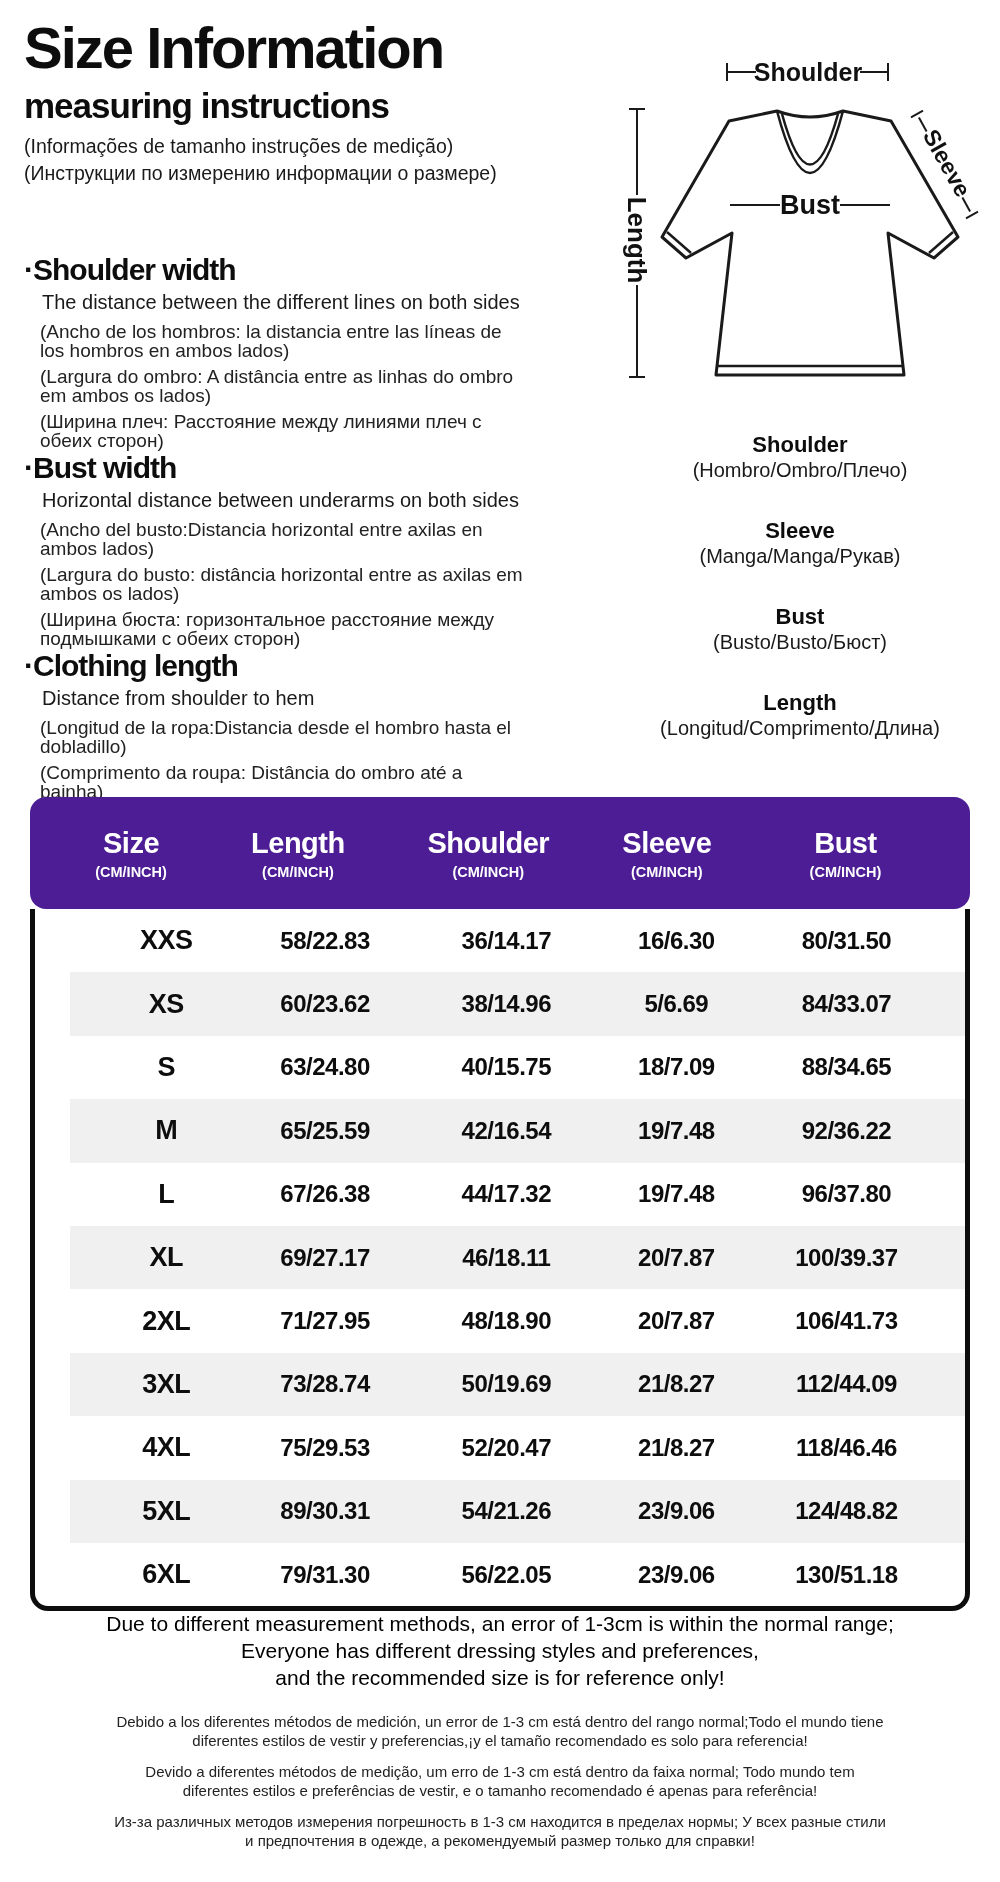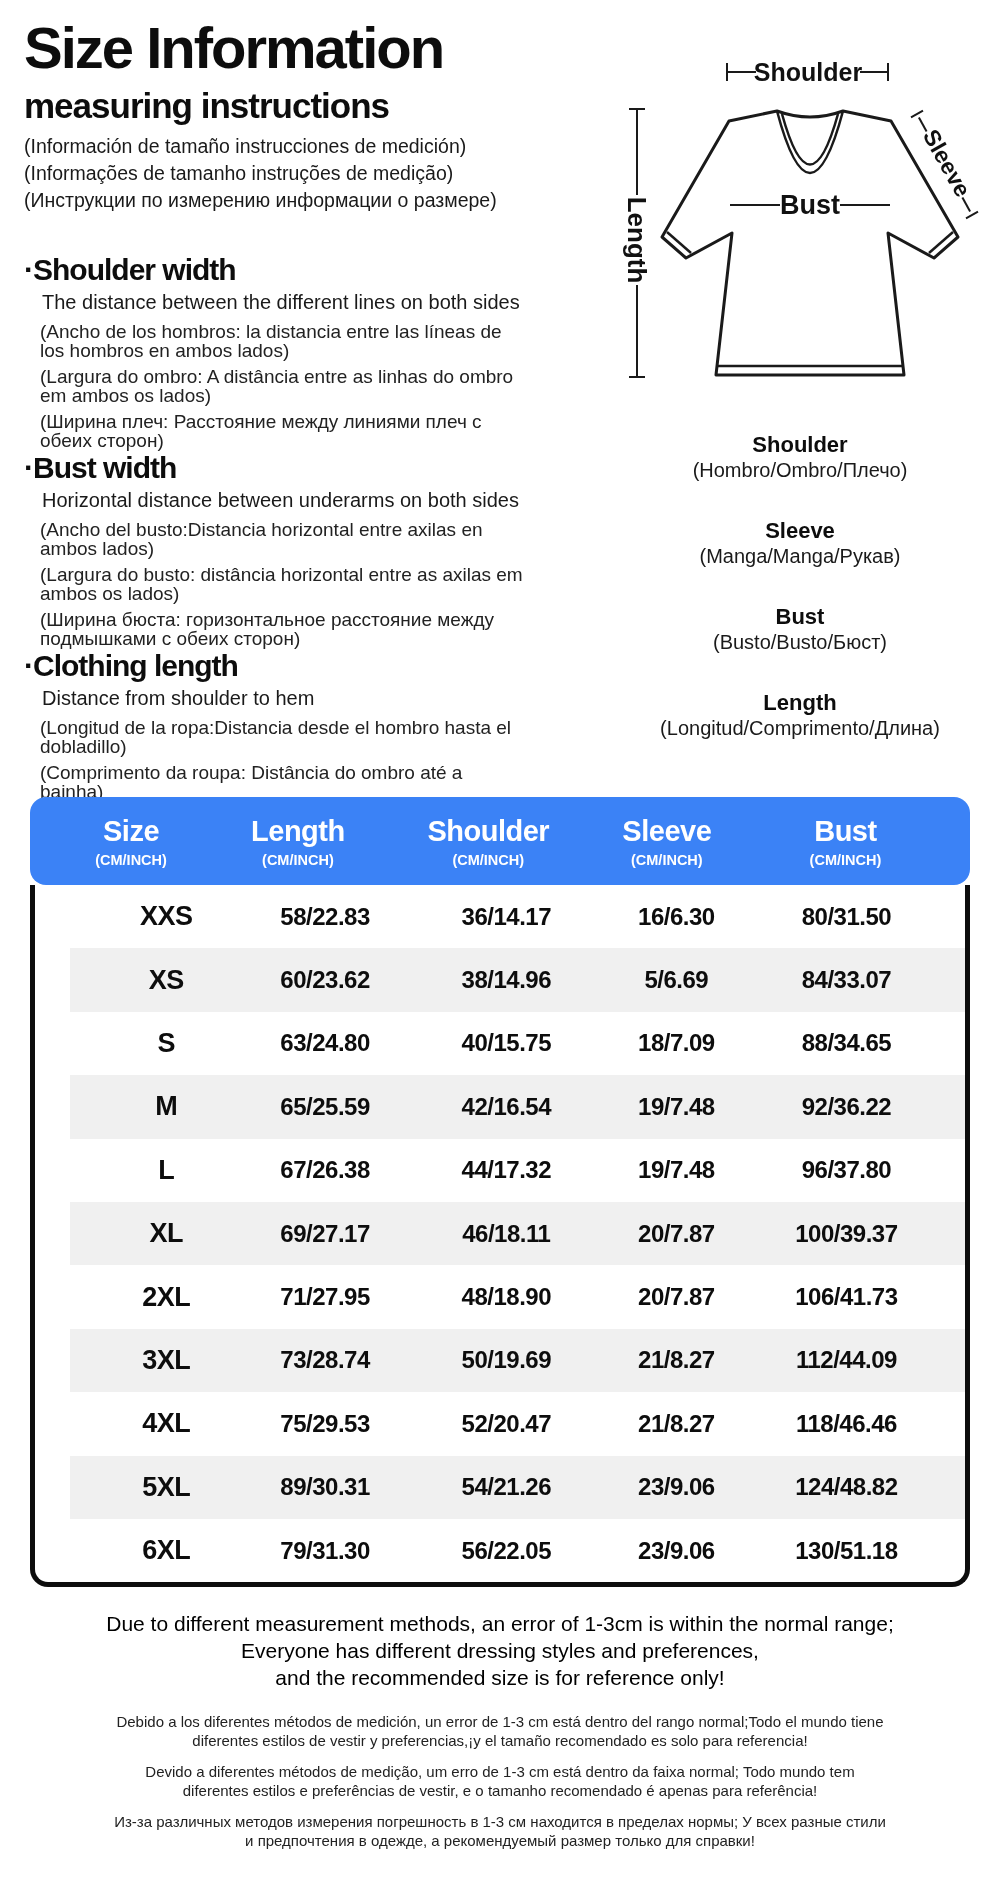--- a/index.html
+++ b/index.html
@@ -31,21 +31,21 @@
   .shirt-line{stroke:#1a1a1a;stroke-width:2.5;fill:none;}
   .dim-label{font-family:"Liberation Sans",sans-serif;font-weight:bold;fill:#111;}
   
   .measure-labels{position:absolute;left:560px;top:432px;width:480px;text-align:center;}
   .ml-block{margin-bottom:36px;}
   .ml-name{font-size:22px;line-height:26px;font-weight:bold;color:#0d0d0d;}
   .ml-trans{font-size:20px;line-height:24px;color:#1a1a1a;}
   
   .size-table{position:absolute;left:30px;top:797px;width:940px;}
   .thead{
-    display:flex;height:88px;background:#3b82f6;color:#ffffff;
+    display:flex;height:112px;background:#4c1d95;color:#ffffff;
     border-radius:16px;align-items:center;
   }
   .th{display:flex;flex-direction:column;align-items:center;justify-content:center;gap:4px;}
   .th-title{font-size:29px;font-weight:bold;letter-spacing:-0.5px;}
   .th-unit{font-size:14.5px;font-weight:bold;}
   .tbody{
     border:5px solid #0d0d0d;border-top:none;border-radius:0 0 18px 18px;
     overflow:hidden;background:#fff;
   }
   .tr{display:flex;height:63.4px;align-items:center;margin-left:35px;}
@@ -61,21 +61,20 @@
   .note-ru{top:1812px;font-size:15px;line-height:19px;color:#222;}
 </style>
 </head>
 <body>
 
 <div class="page">
 
   <header class="title-block">
     <h1>Size Information</h1>
     <h2>measuring instructions</h2>
-    <p class="title-trans">(Información de tamaño instrucciones de medición)</p>
     <p class="title-trans">(Informações de tamanho instruções de medição)</p>
     <p class="title-trans">(Инструкции по измерению информации о размере)</p>
   </header>
 
   <section class="measure-sections">
     <div class="m-section">
       <h3 class="sec-title">·Shoulder width</h3>
       <p class="sec-sub">The distance between the different lines on both sides</p>
       <p class="sec-small">(Ancho de los hombros: la distancia entre las líneas de los hombros en ambos lados)</p>
       <p class="sec-small">(Largura do ombro: A distância entre as linhas do ombro em ambos os lados)</p>

